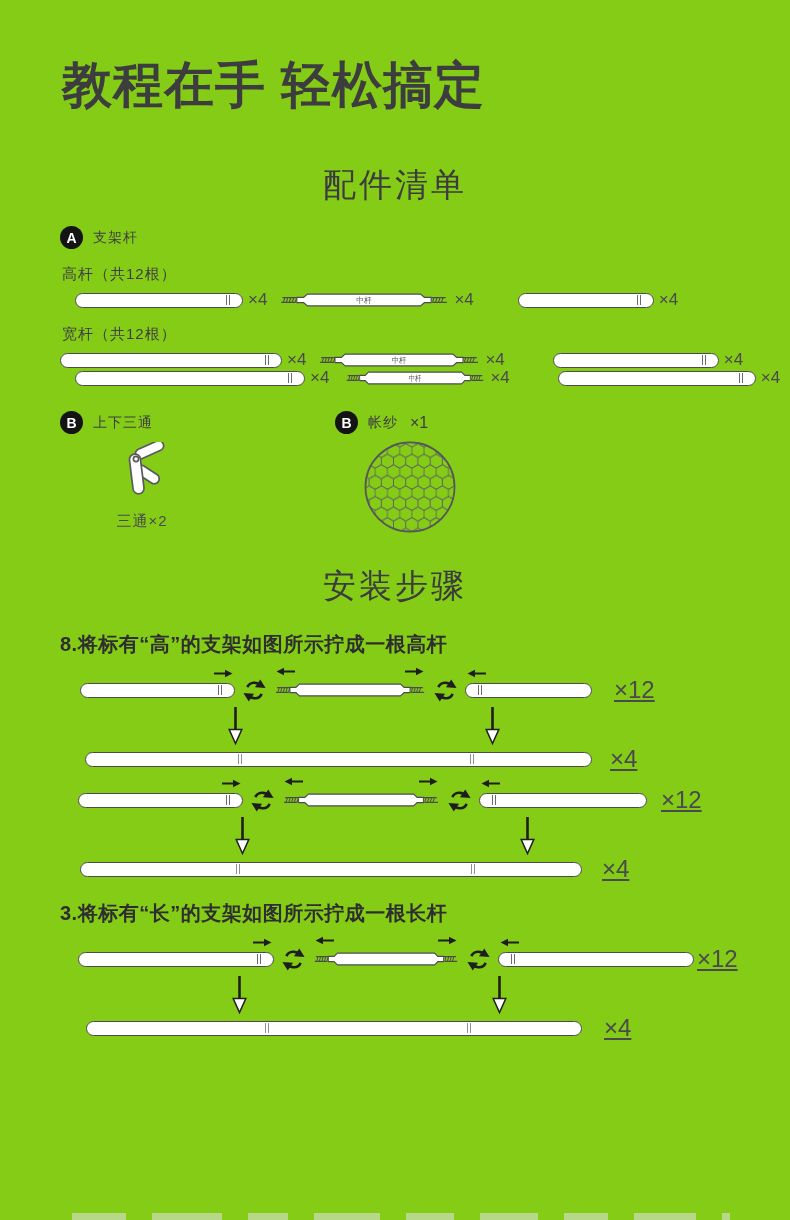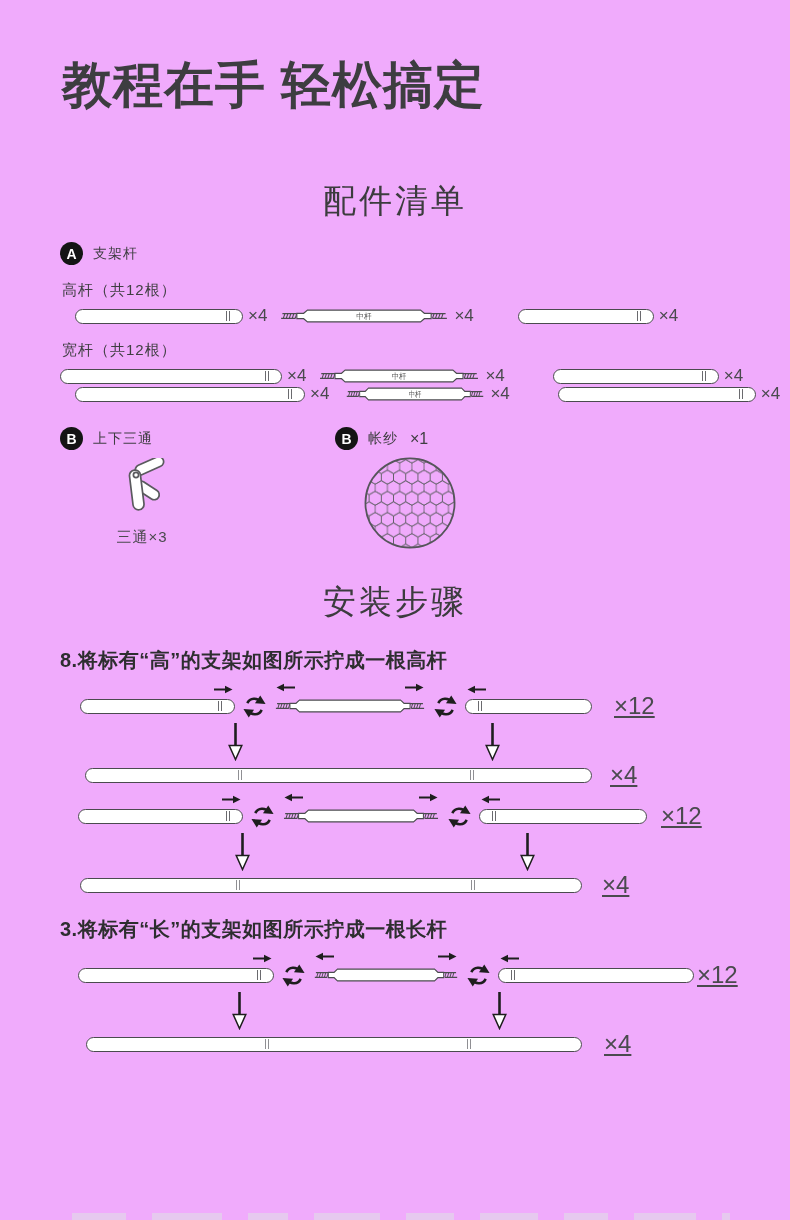--- a/index.html
+++ b/index.html
@@ -1,30 +1,30 @@
 <!DOCTYPE html>
 <html><head>
 <meta charset="utf-8">
 <style>
   * { margin:0; padding:0; box-sizing:border-box; }
   html,body { background:#fff; }
   .page {
     width:790px; height:1220px; position:relative; overflow:hidden;
-    background:#f0abfc; font-family:"Liberation Sans","DejaVu Sans",sans-serif;
+    background:#84cc16; font-family:"Liberation Sans","DejaVu Sans",sans-serif;
     color:#3a3a3c;
   }
   .main-title {
     margin:52px 0 0 62px; font-size:50px; font-weight:800;
     letter-spacing:1px; color:#3d3d40;
   }
   .section-heading {
     text-align:center; font-size:33px; font-weight:500;
     letter-spacing:3px; color:#3c3c3e;
   }
-  .parts-heading { margin-top:60px;font-family:Liberation Mono, monospace; }
+  .parts-heading { margin-top:44px;font-family:Liberation Mono, monospace; }
   .steps-heading { margin-top:26px; }
 
   .group-header { display:flex; align-items:center; gap:10px; margin:18px 0 0 60px; }
   .badge {
     width:23px; height:23px; border-radius:50%; background:#141414; color:#fff;
     font-weight:700; font-size:14px; display:inline-flex; align-items:center;
     justify-content:center; flex:none;
   }
   .group-title { font-size:14px; font-weight:500; color:#3e3e41; letter-spacing:1px; }
 
@@ -165,21 +165,21 @@
       <div class="connector-wrap">
         <svg width="66" height="66" viewBox="0 0 66 66">
           <g fill="#fff" stroke="#5a5a5e" stroke-width="1.7">
             <rect x="26" y="8" width="30" height="10" rx="5" transform="rotate(-24 28 14)"></rect>
             <rect x="27" y="21" width="26" height="10" rx="5" transform="rotate(33 28 25)"></rect>
             <rect x="21" y="12" width="11" height="40" rx="5.5" transform="rotate(-7 26 30)"></rect>
             <circle cx="26" cy="17" r="2.6"></circle>
           </g>
         </svg>
       </div>
-      <div class="connector-caption">三通×3</div>
+      <div class="connector-caption">三通×2</div>
     </div>
     <div class="b-col-right">
       <div class="group-header" style="margin:0">
         <span class="badge">B</span>
         <span class="group-title">帐纱</span>
         <span class="net-qty">×1</span>
       </div>
       <div class="net-wrap">
         <svg width="94" height="94" viewBox="0 0 96 96">
           <defs>

